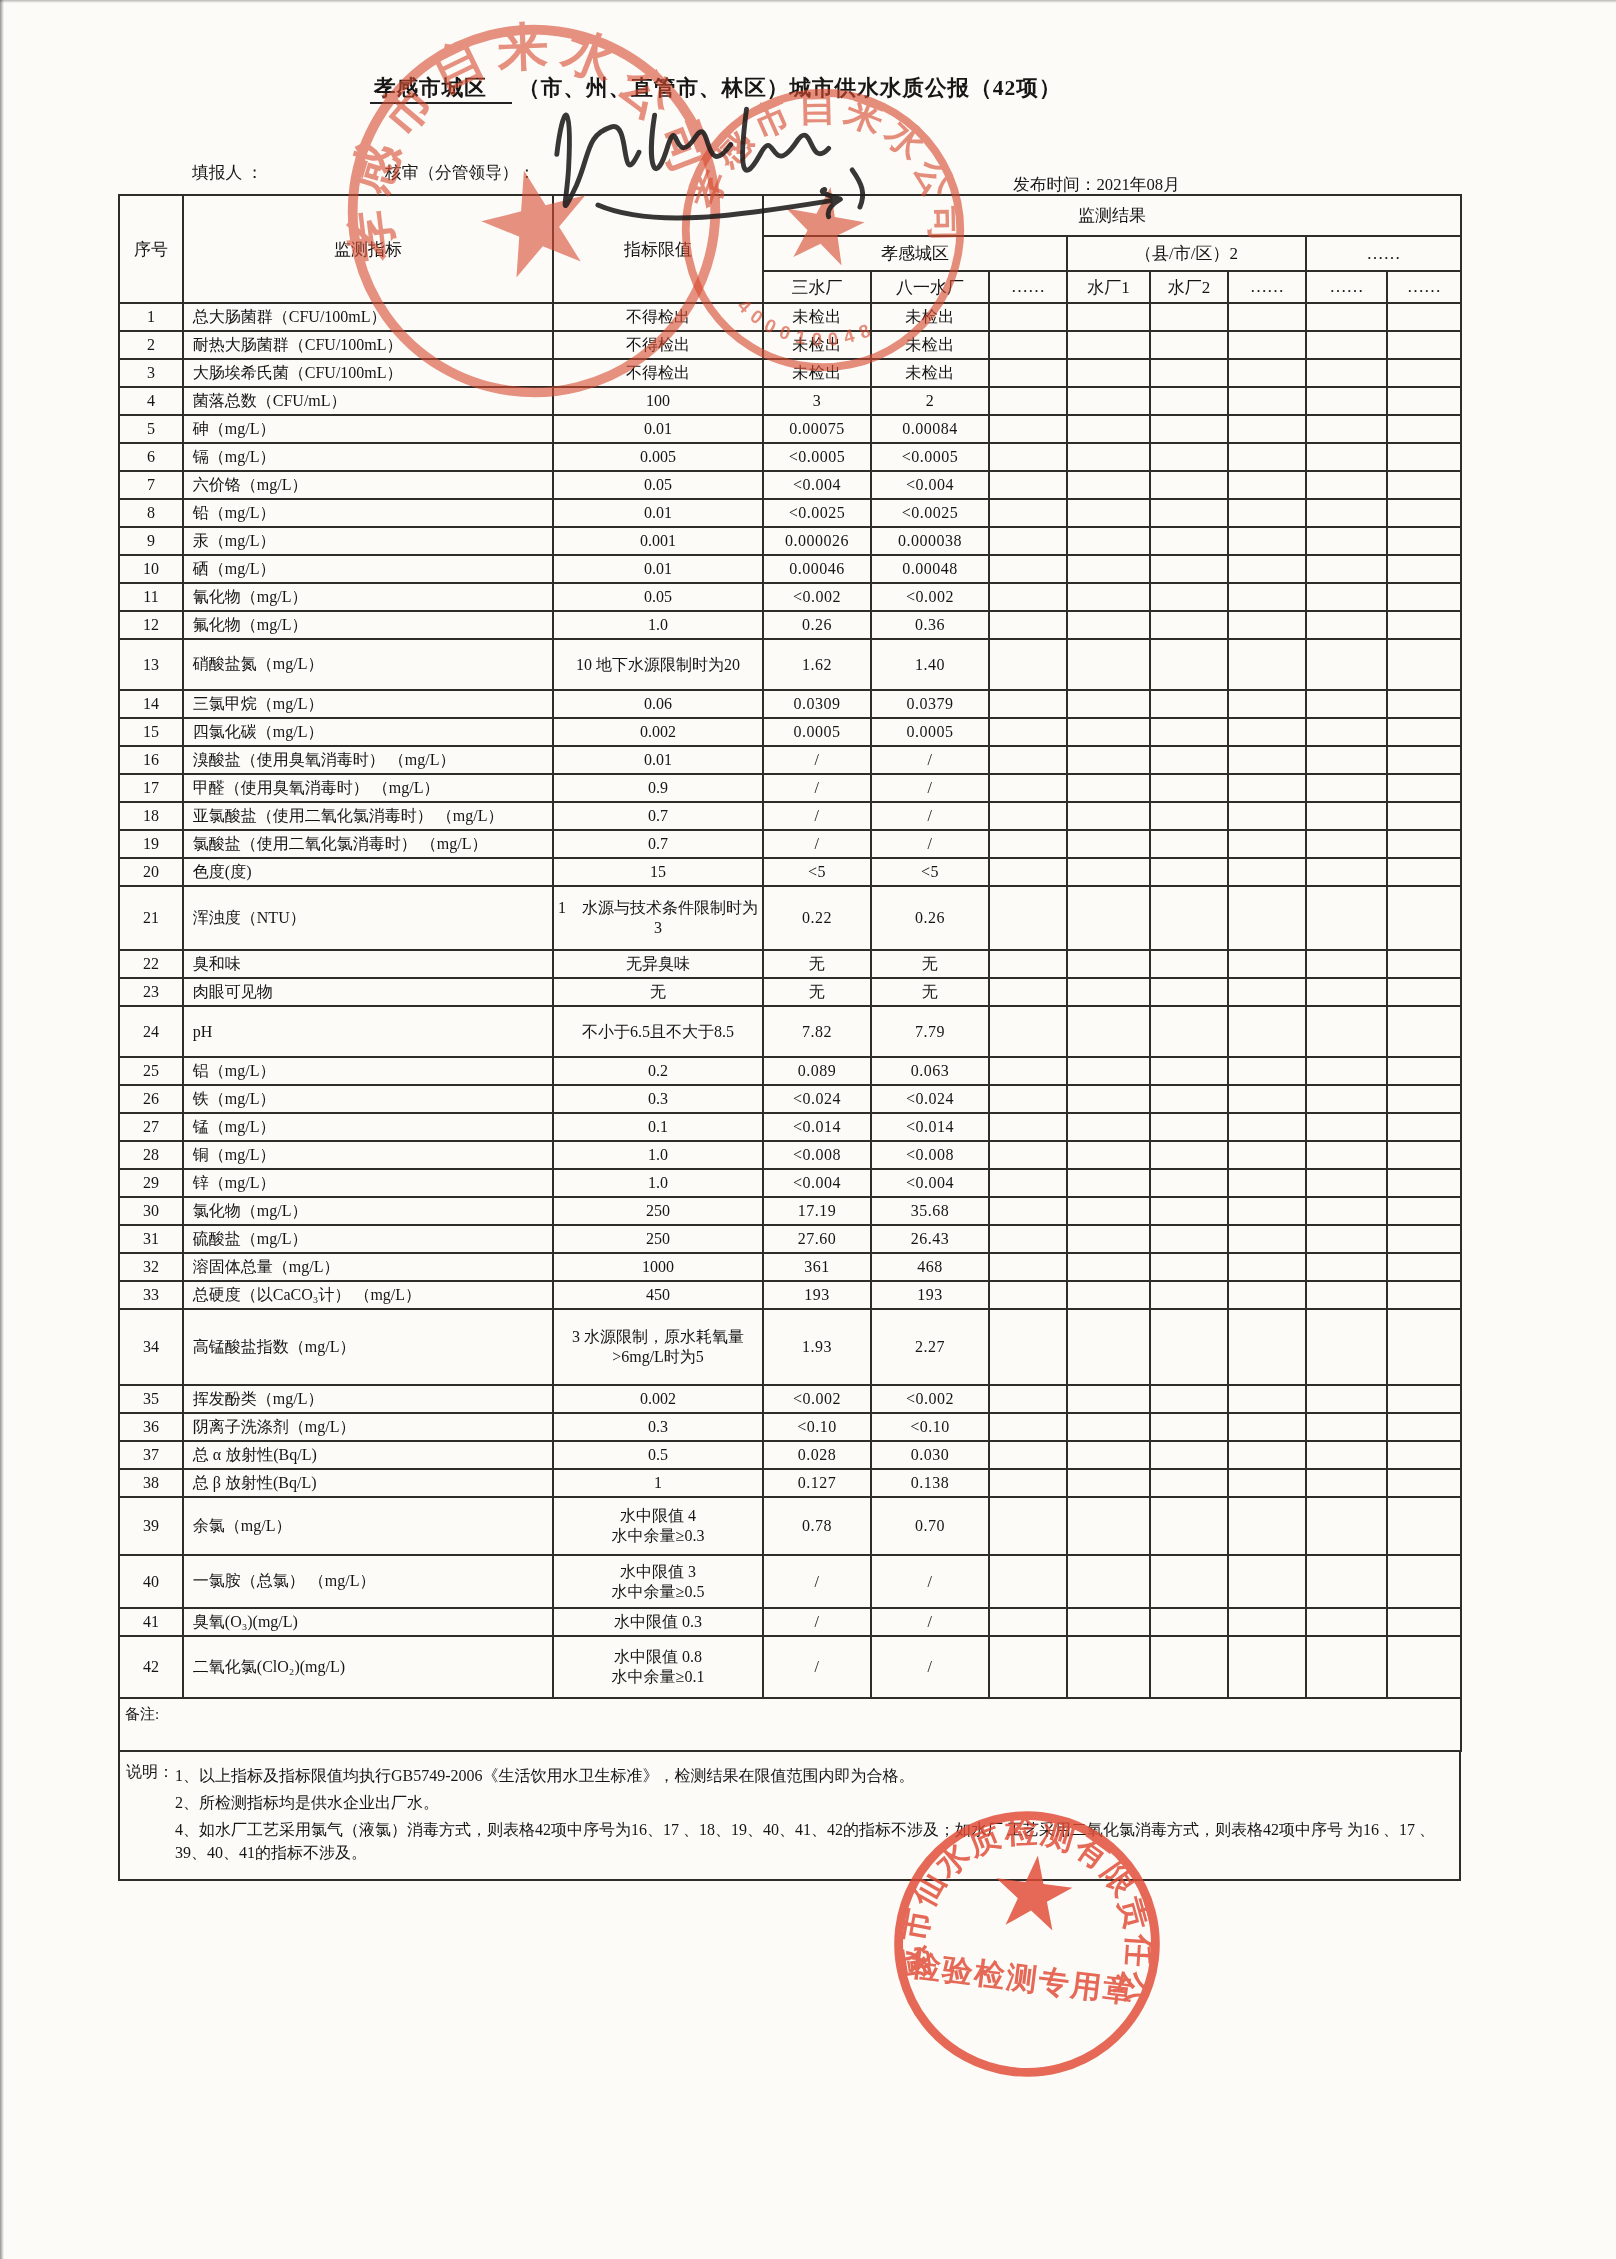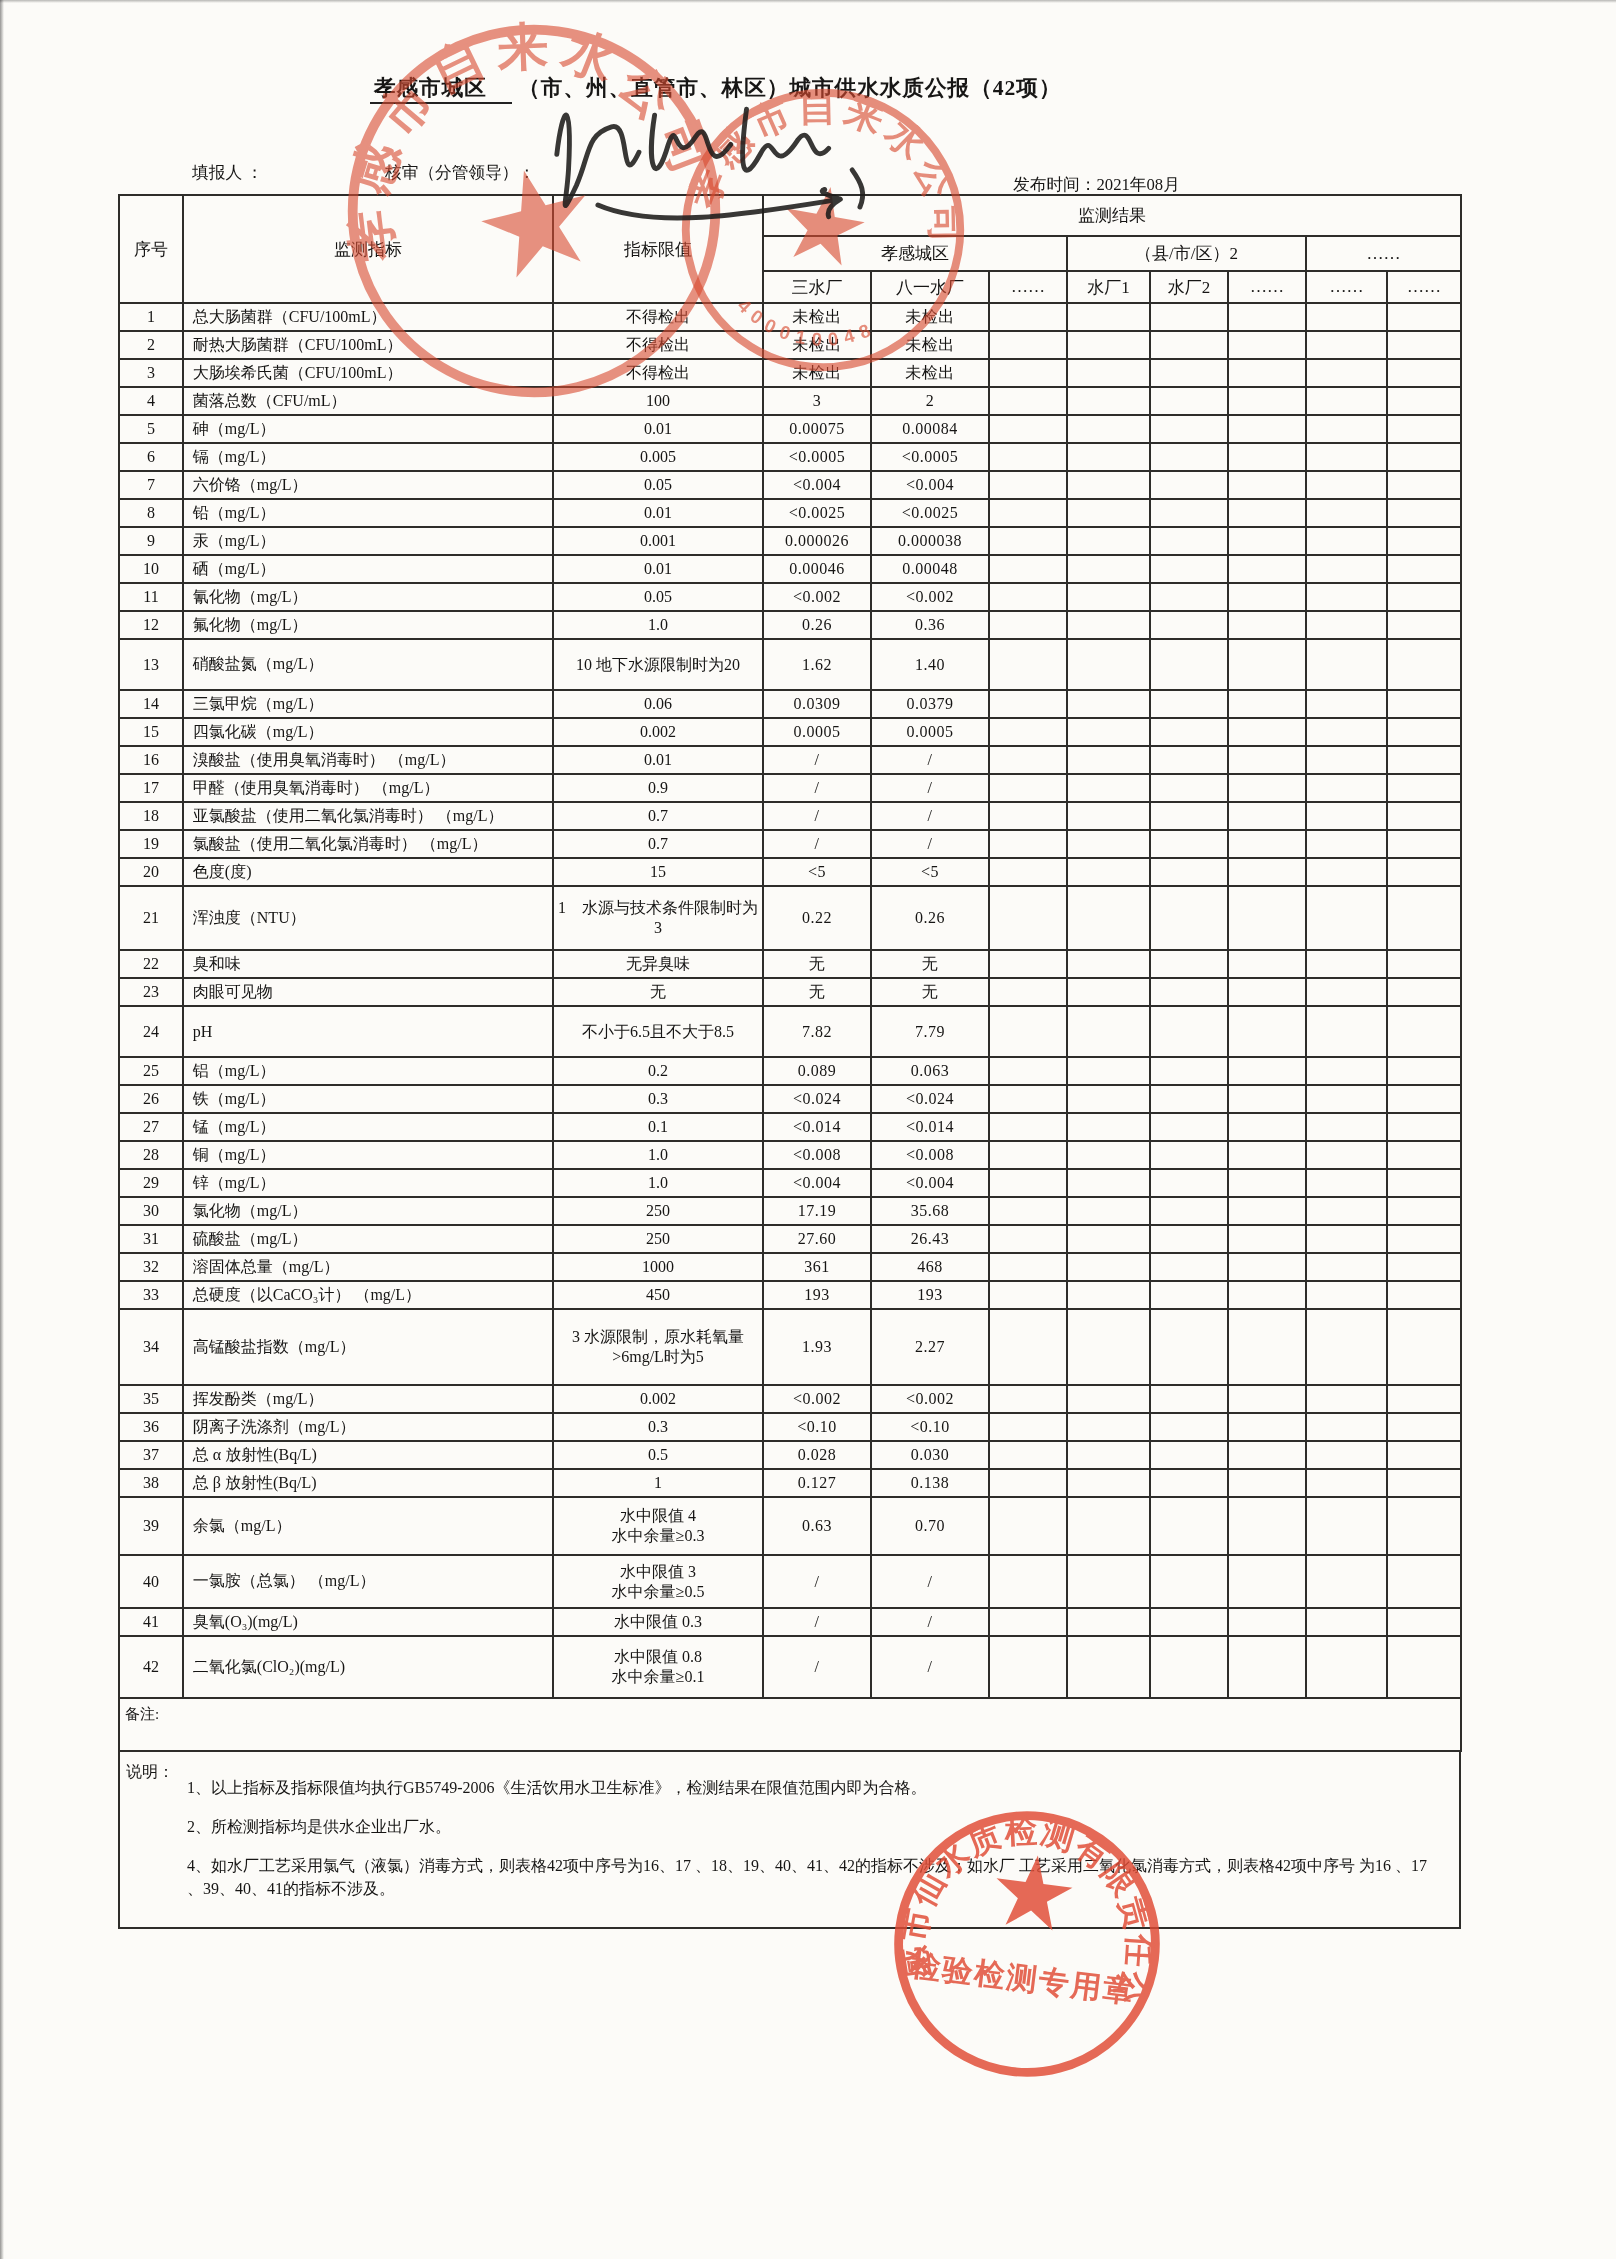--- a/index.html
+++ b/index.html
@@ -32,21 +32,21 @@
   .hA{height:37px;} .hB{height:31px;} .hC{height:28px;}
   .cell-indicator{text-align:left;padding-left:8.8px;}
   .cell-limit{white-space:pre-line;line-height:1.25;}
   .cell-value{letter-spacing:0.5px;}
   .remark-cell{height:45px;text-align:left;vertical-align:top;
     padding:5.9px 0 0 4.9px;font-size:15px;}
 
   .notes{border:2px solid #2e2d2a;border-top:0;position:relative;
     padding:7.8px 11.8px 11.8px 51px;min-height:106px;font-size:16px;line-height:23px;}
   .notes-label{position:absolute;left:5.9px;top:7.8px;}
-  .note-line{margin:16px;}
+  .note-line{margin:4px;}
 
   .stamp{position:absolute;pointer-events:none;}
   #seal-top-left{left:338px;top:14.7px;z-index:3;opacity:.60;}
   #seal-top-right{left:674px;top:81px;z-index:3;opacity:.62;}
   #seal-bottom{left:880px;top:1797px;z-index:3;opacity:.82;}
   #signature{left:529px;top:76px;z-index:4;}
   .seal-text{font-family:"Liberation Sans","DejaVu Sans",sans-serif;font-weight:bold;}
 </style>
 </head>
 <body>
@@ -593,21 +593,21 @@
           <td class="cell-empty"></td>
           <td class="cell-empty"></td>
           <td class="cell-empty"></td>
           <td class="cell-empty"></td>
         </tr>
         <tr style="height: 58px;">
           <td class="cell-no">39</td>
           <td class="cell-indicator">余氯（mg/L）</td>
           <td class="cell-limit">水中限值 4
 水中余量≥0.3</td>
-          <td class="cell-value">0.63</td>
+          <td class="cell-value">0.78</td>
           <td class="cell-value">0.70</td>
           <td class="cell-empty"></td>
           <td class="cell-empty"></td>
           <td class="cell-empty"></td>
           <td class="cell-empty"></td>
           <td class="cell-empty"></td>
           <td class="cell-empty"></td>
         </tr>
         <tr style="height: 53px;">
           <td class="cell-no">40</td>

